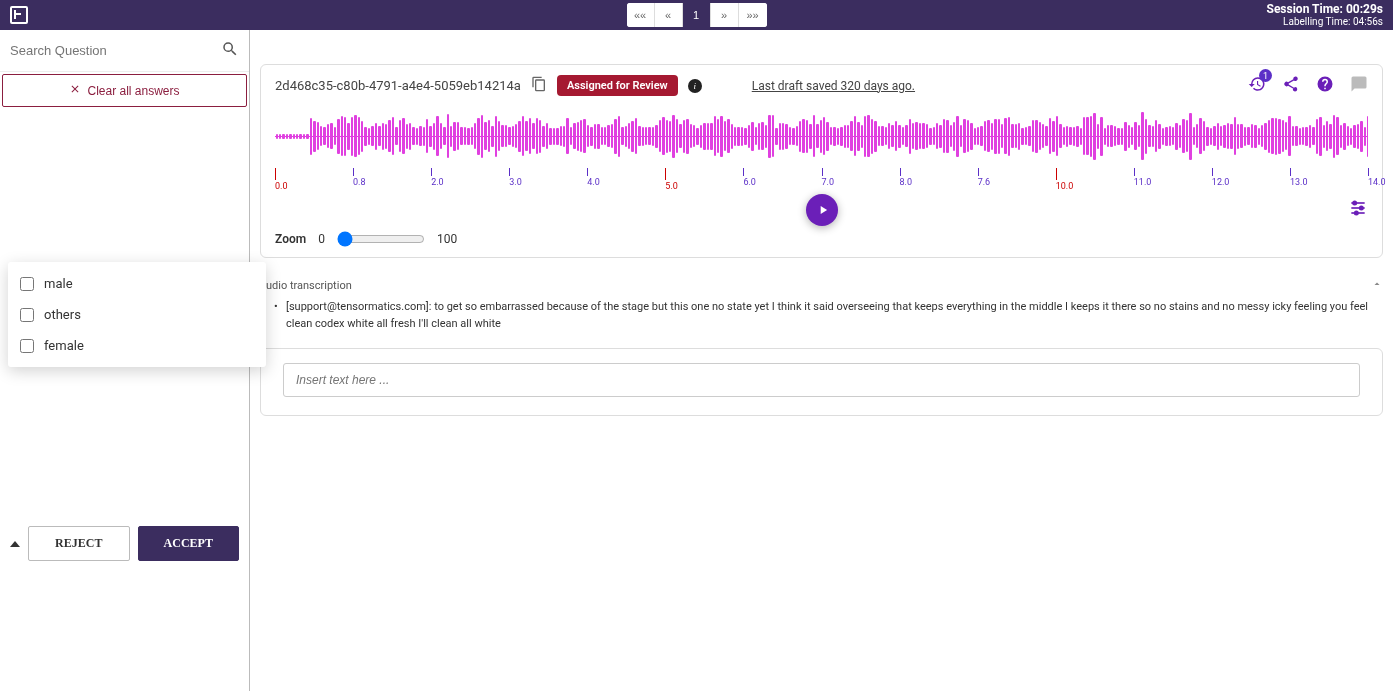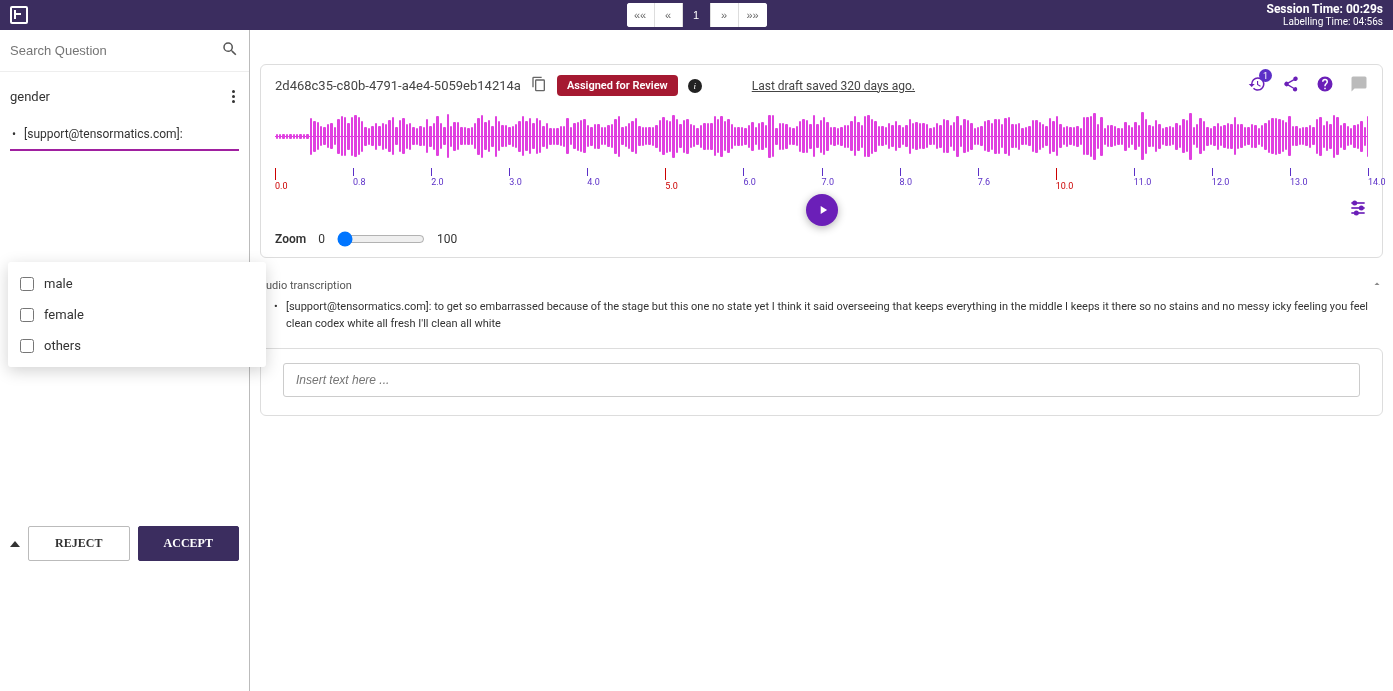--- a/index.html
+++ b/index.html
@@ -111,46 +111,42 @@
 
   <div class="sidebar">
     <div class="search-wrap">
       <input class="search-input" placeholder="Search Question" style="">
       <span>
         <svg class="search-icon-svg" viewBox="0 0 24 24">
             <path d="M15.5 14h-.79l-.28-.27A6.471 6.471 0 0016 9.5 6.5 6.5 0 109.5 16a6.47 6.47 0 004.23-1.57l.27.28v.79l5 4.99L20.49 19l-4.99-5zM9.5 14A4.5 4.5 0 1114 9.5 4.5 4.5 0 019.5 14z"></path>
           </svg>
       </span>
     </div>
-
-    <div class="question-block">
-      <div class="q-header">
-        <span>gender</span>
-        <div class="dots-vert">
-            <span></span>
-            <span></span>
-            <span></span>
-          </div>
-      </div>
-      <div class="q-sub">[support@tensormatics.com]:</div>
-      <div class="q-underline"></div>
-    </div>
+    <button class="clear-btn">
+      <span>
+        <svg width="12" height="12" viewBox="0 0 24 24">
+            <path fill="#8b1e3f" d="M19 6.41L17.59 5 12 10.59 6.41 5 5 6.41 10.59 12 5 17.59 6.41 19 12 13.41 17.59 19 19 17.59 13.41 12z"></path>
+          </svg>
+      </span>
+      <span>Clear all answers</span>
+    </button>
+
 
     <div class="dropdown-panel">
       <label class="dd-item">
         <input type="checkbox" style="">
         <span>male</span>
       </label>
       <label class="dd-item">
         <input type="checkbox" style="">
-        <span>female</span>
+        <span>others</span>
       </label>
       <label class="dd-item">
         <input type="checkbox" style="">
-        <span>others</span>
+        <span>female</span>
       </label>
     </div>
 
     <div class="bottom-actions">
       <div class="tri-up"></div>
       <button class="btn btn-reject">REJECT</button>
       <button class="btn btn-accept">ACCEPT</button>
     </div>
   </div>
 

